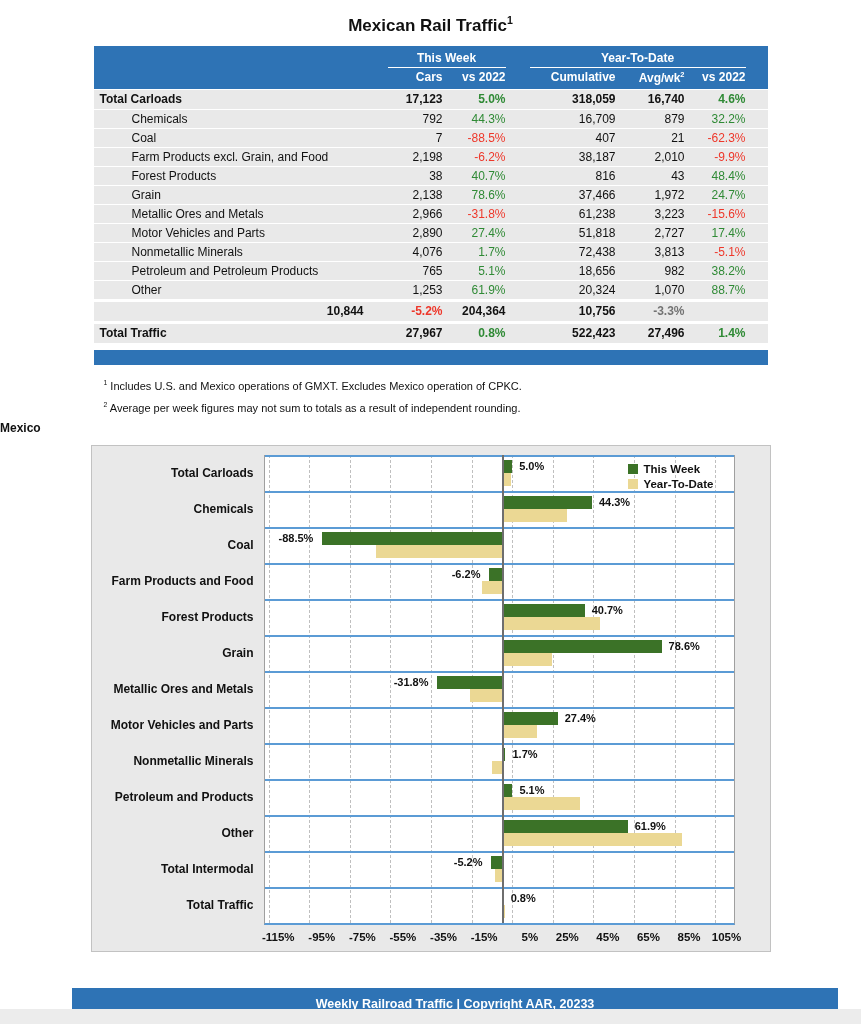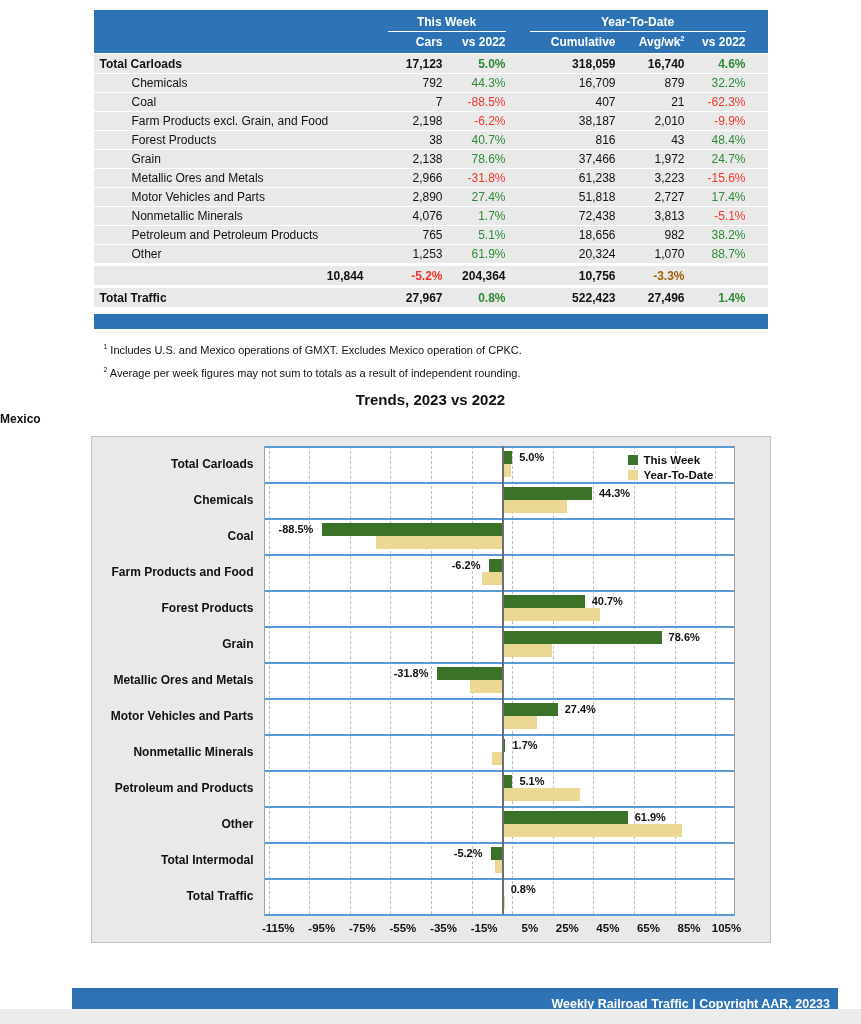--- a/index.html
+++ b/index.html
@@ -50,29 +50,32 @@
   .bar-label { position:absolute; top:3px; height:13px; line-height:13px;
                font-size:11px; font-weight:bold; white-space:nowrap; }
   .legend { position:absolute; top:8px; right:20px; }
   .legend-item { display:flex; align-items:center; margin-bottom:3px; }
   .swatch { width:10px; height:10px; margin-right:5px; }
   .legend-label { font-size:11.5px; font-weight:bold; white-space:nowrap; }
   .xtick { position:absolute; width:54px; margin-left:-27px; text-align:right;
            font-size:11.5px; font-weight:bold; }
 
   .footer { position:absolute; left:72px; top:988px; width:766px; height:21px; background:#2E73B5;
-            color:#fff; display:flex; justify-content:flex-end; align-items:center;
+            color:#fff; display:flex; justify-content:center; align-items:center;
             padding:16px 8px; font-size:12.5px; font-weight:bold; }
   .bottom-strip { position:absolute; left:0; top:1009px; width:861px; height:15px; background:#ececec; }
 </style>
 </head>
 <body>
 
 <div class="page">
 
+  <div class="doc-title">
+    <span>Mexican Rail Traffic</span><sup>1</sup>
+  </div>
 
   <div class="rail-table">
     <div class="thead">
       <div class="grow">
         <div class="gcell"></div>
         <div class="gcell tw">
           <div class="gu">This Week</div>
         </div>
         <div class="gcell ytd">
           <div class="gu">Year-To-Date</div>
@@ -186,42 +189,41 @@
           <div class="c num">20,324</div>
           <div class="c num">1,070</div>
           <div class="c pct" style="color: rgb(47, 138, 53);">88.7%</div>
           <div class="c"></div>
         </div>
         <div class="trow bold total">
           <div class="c num">10,844</div>
           <div class="c pct" style="color: rgb(238, 55, 42);">-5.2%</div>
           <div class="c num">204,364</div>
           <div class="c num">10,756</div>
-          <div class="c pct" style="color: #a16207;">-3.3%</div>
+          <div class="c pct" style="color: #737373;">-3.3%</div>
           <div class="c"></div>
         </div>
         <div class="trow bold total">
           <div class="c label">Total Traffic</div>
           <div class="c num">27,967</div>
           <div class="c pct" style="color: rgb(47, 138, 53);">0.8%</div>
           <div class="c num">522,423</div>
           <div class="c num">27,496</div>
           <div class="c pct" style="color: rgb(47, 138, 53);">1.4%</div>
           <div class="c"></div>
         </div>
       </div>
     <div class="endbar"></div>
   </div>
 
   <div class="footnotes" id="footnotes">
       <div class="footnote"><sup>1</sup><span> Includes U.S. and Mexico operations of GMXT. Excludes Mexico operation of CPKC.</span></div>
       <div class="footnote"><sup>2</sup><span> Average per week figures may not sum to totals as a result of independent rounding.</span></div>
     </div>
 
-  <div class="chart-title">Trends, 2023 vs 2022</div>
   <div class="chart-subtitle">Mexico</div>
 
   <div class="chart-box">
     <div id="cat-labels">
         <div class="cat-label" style="top: 9px;">Total Carloads</div>
         <div class="cat-label" style="top: 45px;">Chemicals</div>
         <div class="cat-label" style="top: 81px;">Coal</div>
         <div class="cat-label" style="top: 117px;">Farm Products and Food</div>
         <div class="cat-label" style="top: 153px;">Forest Products</div>
         <div class="cat-label" style="top: 189px;">Grain</div>

